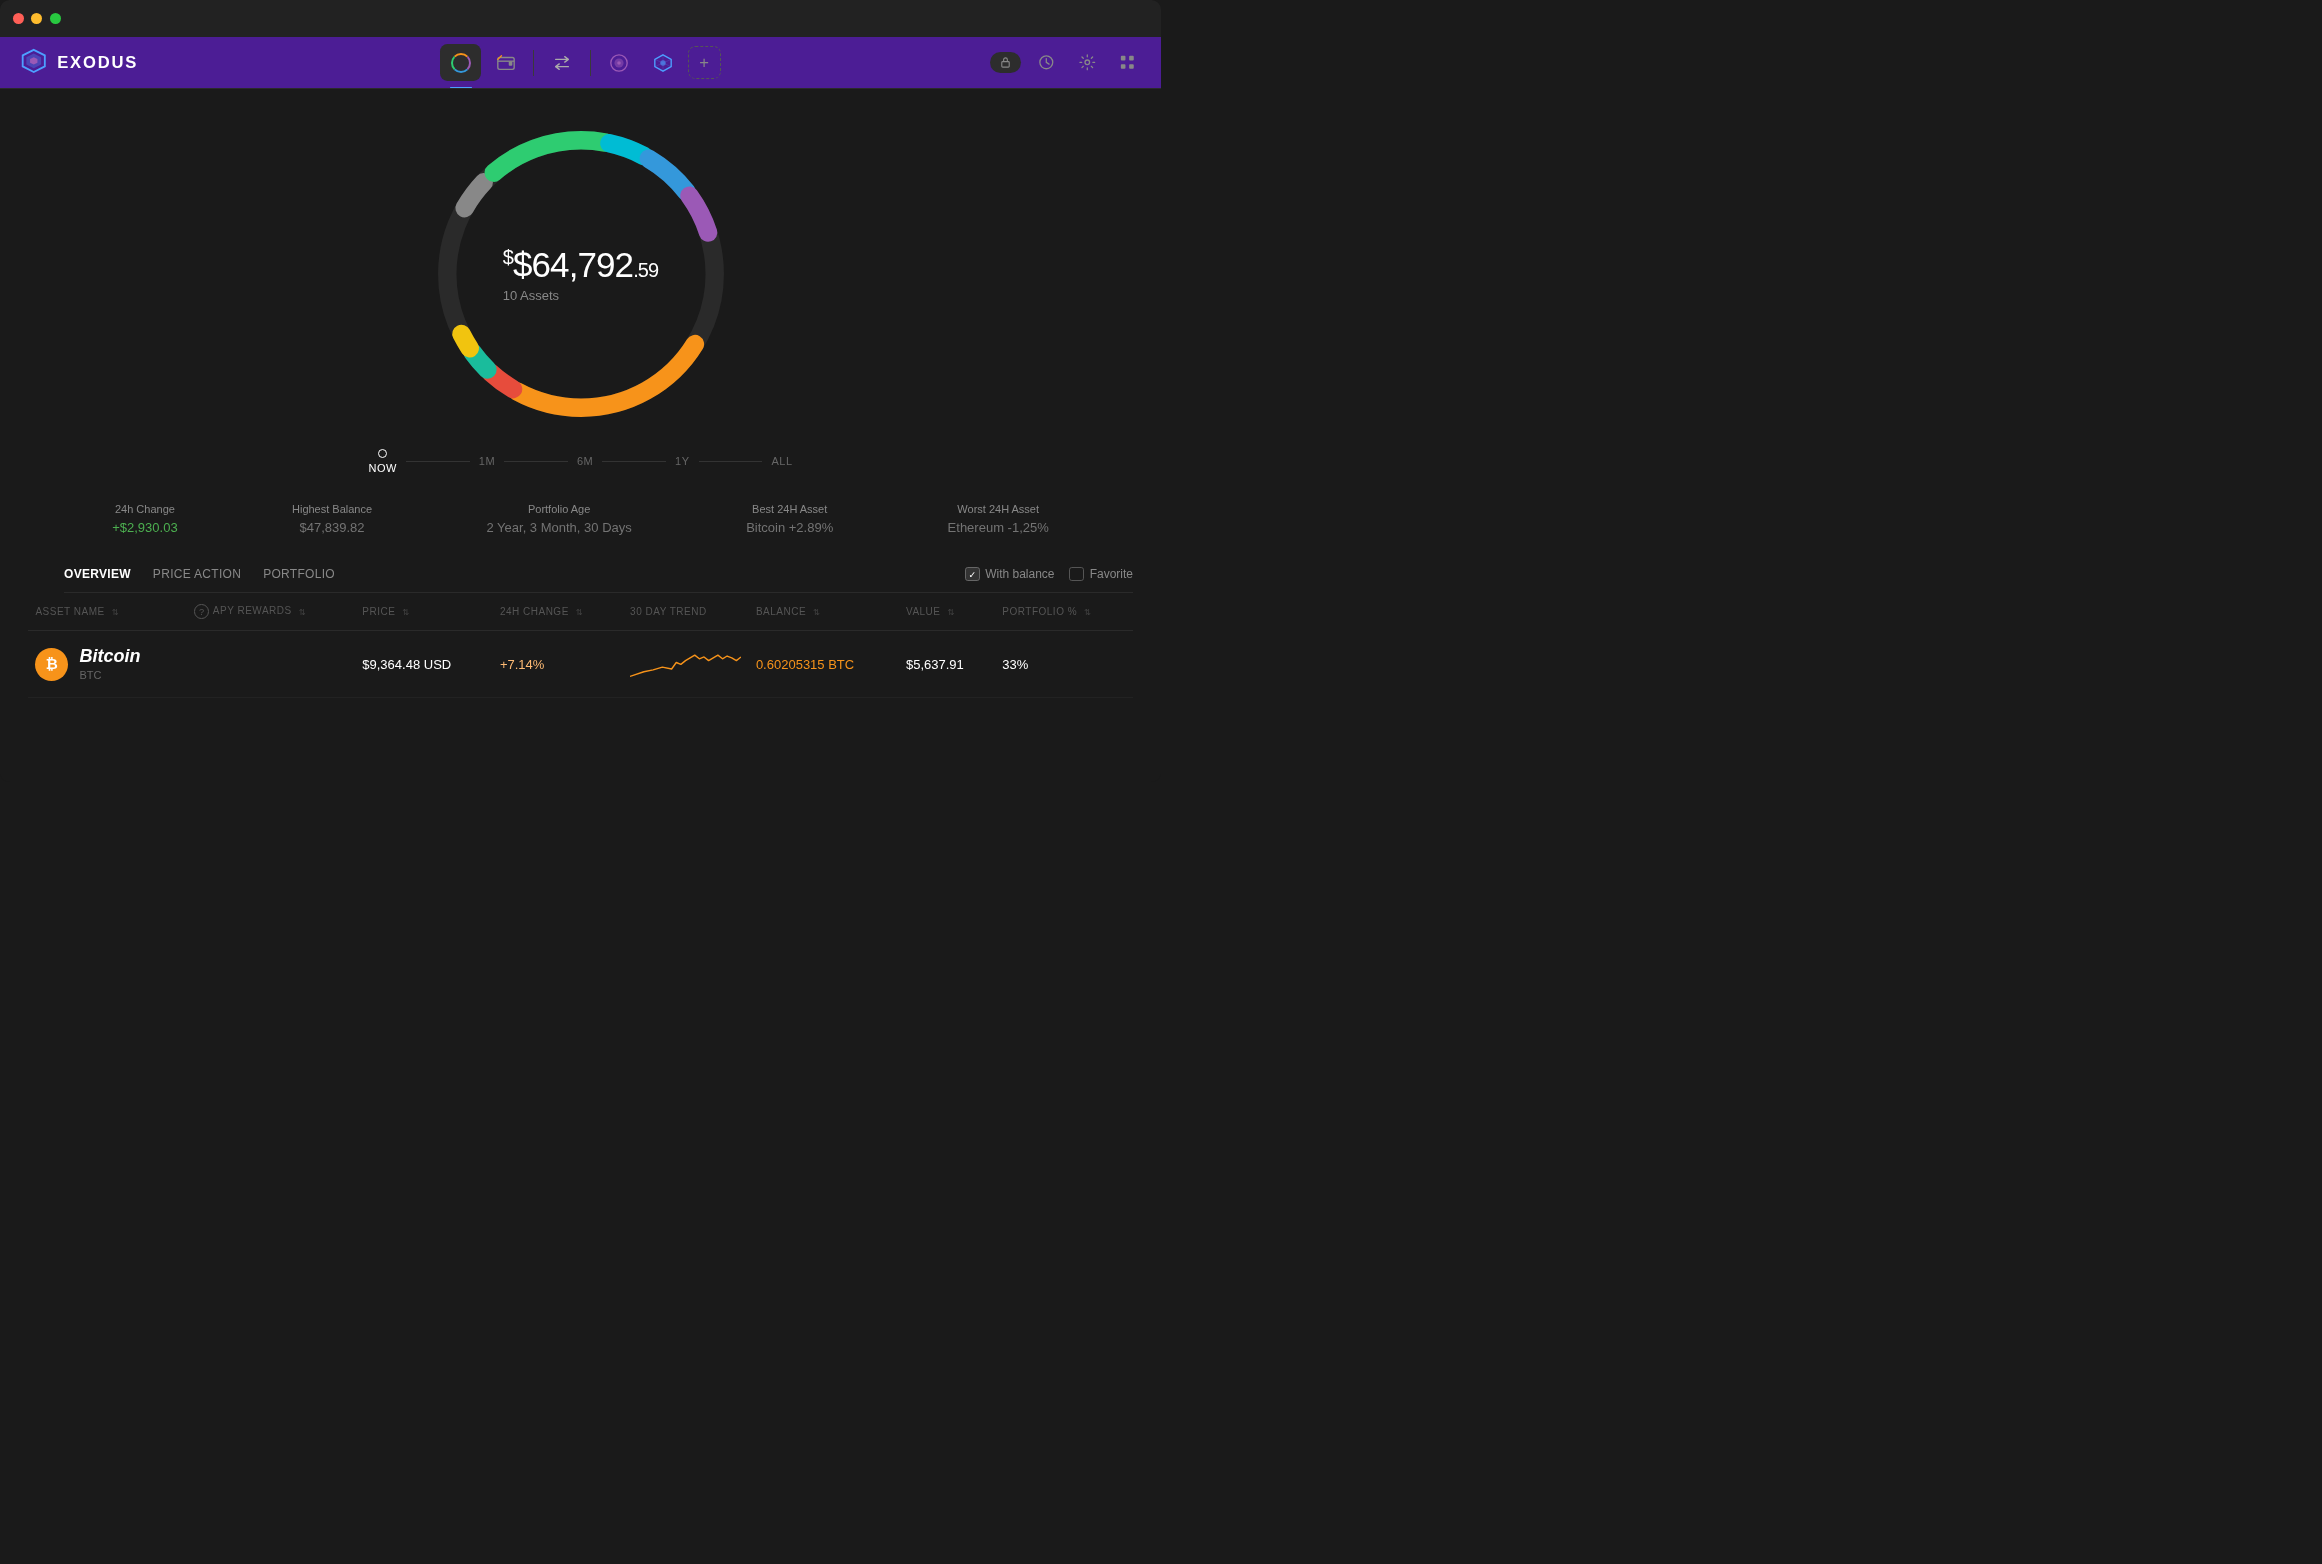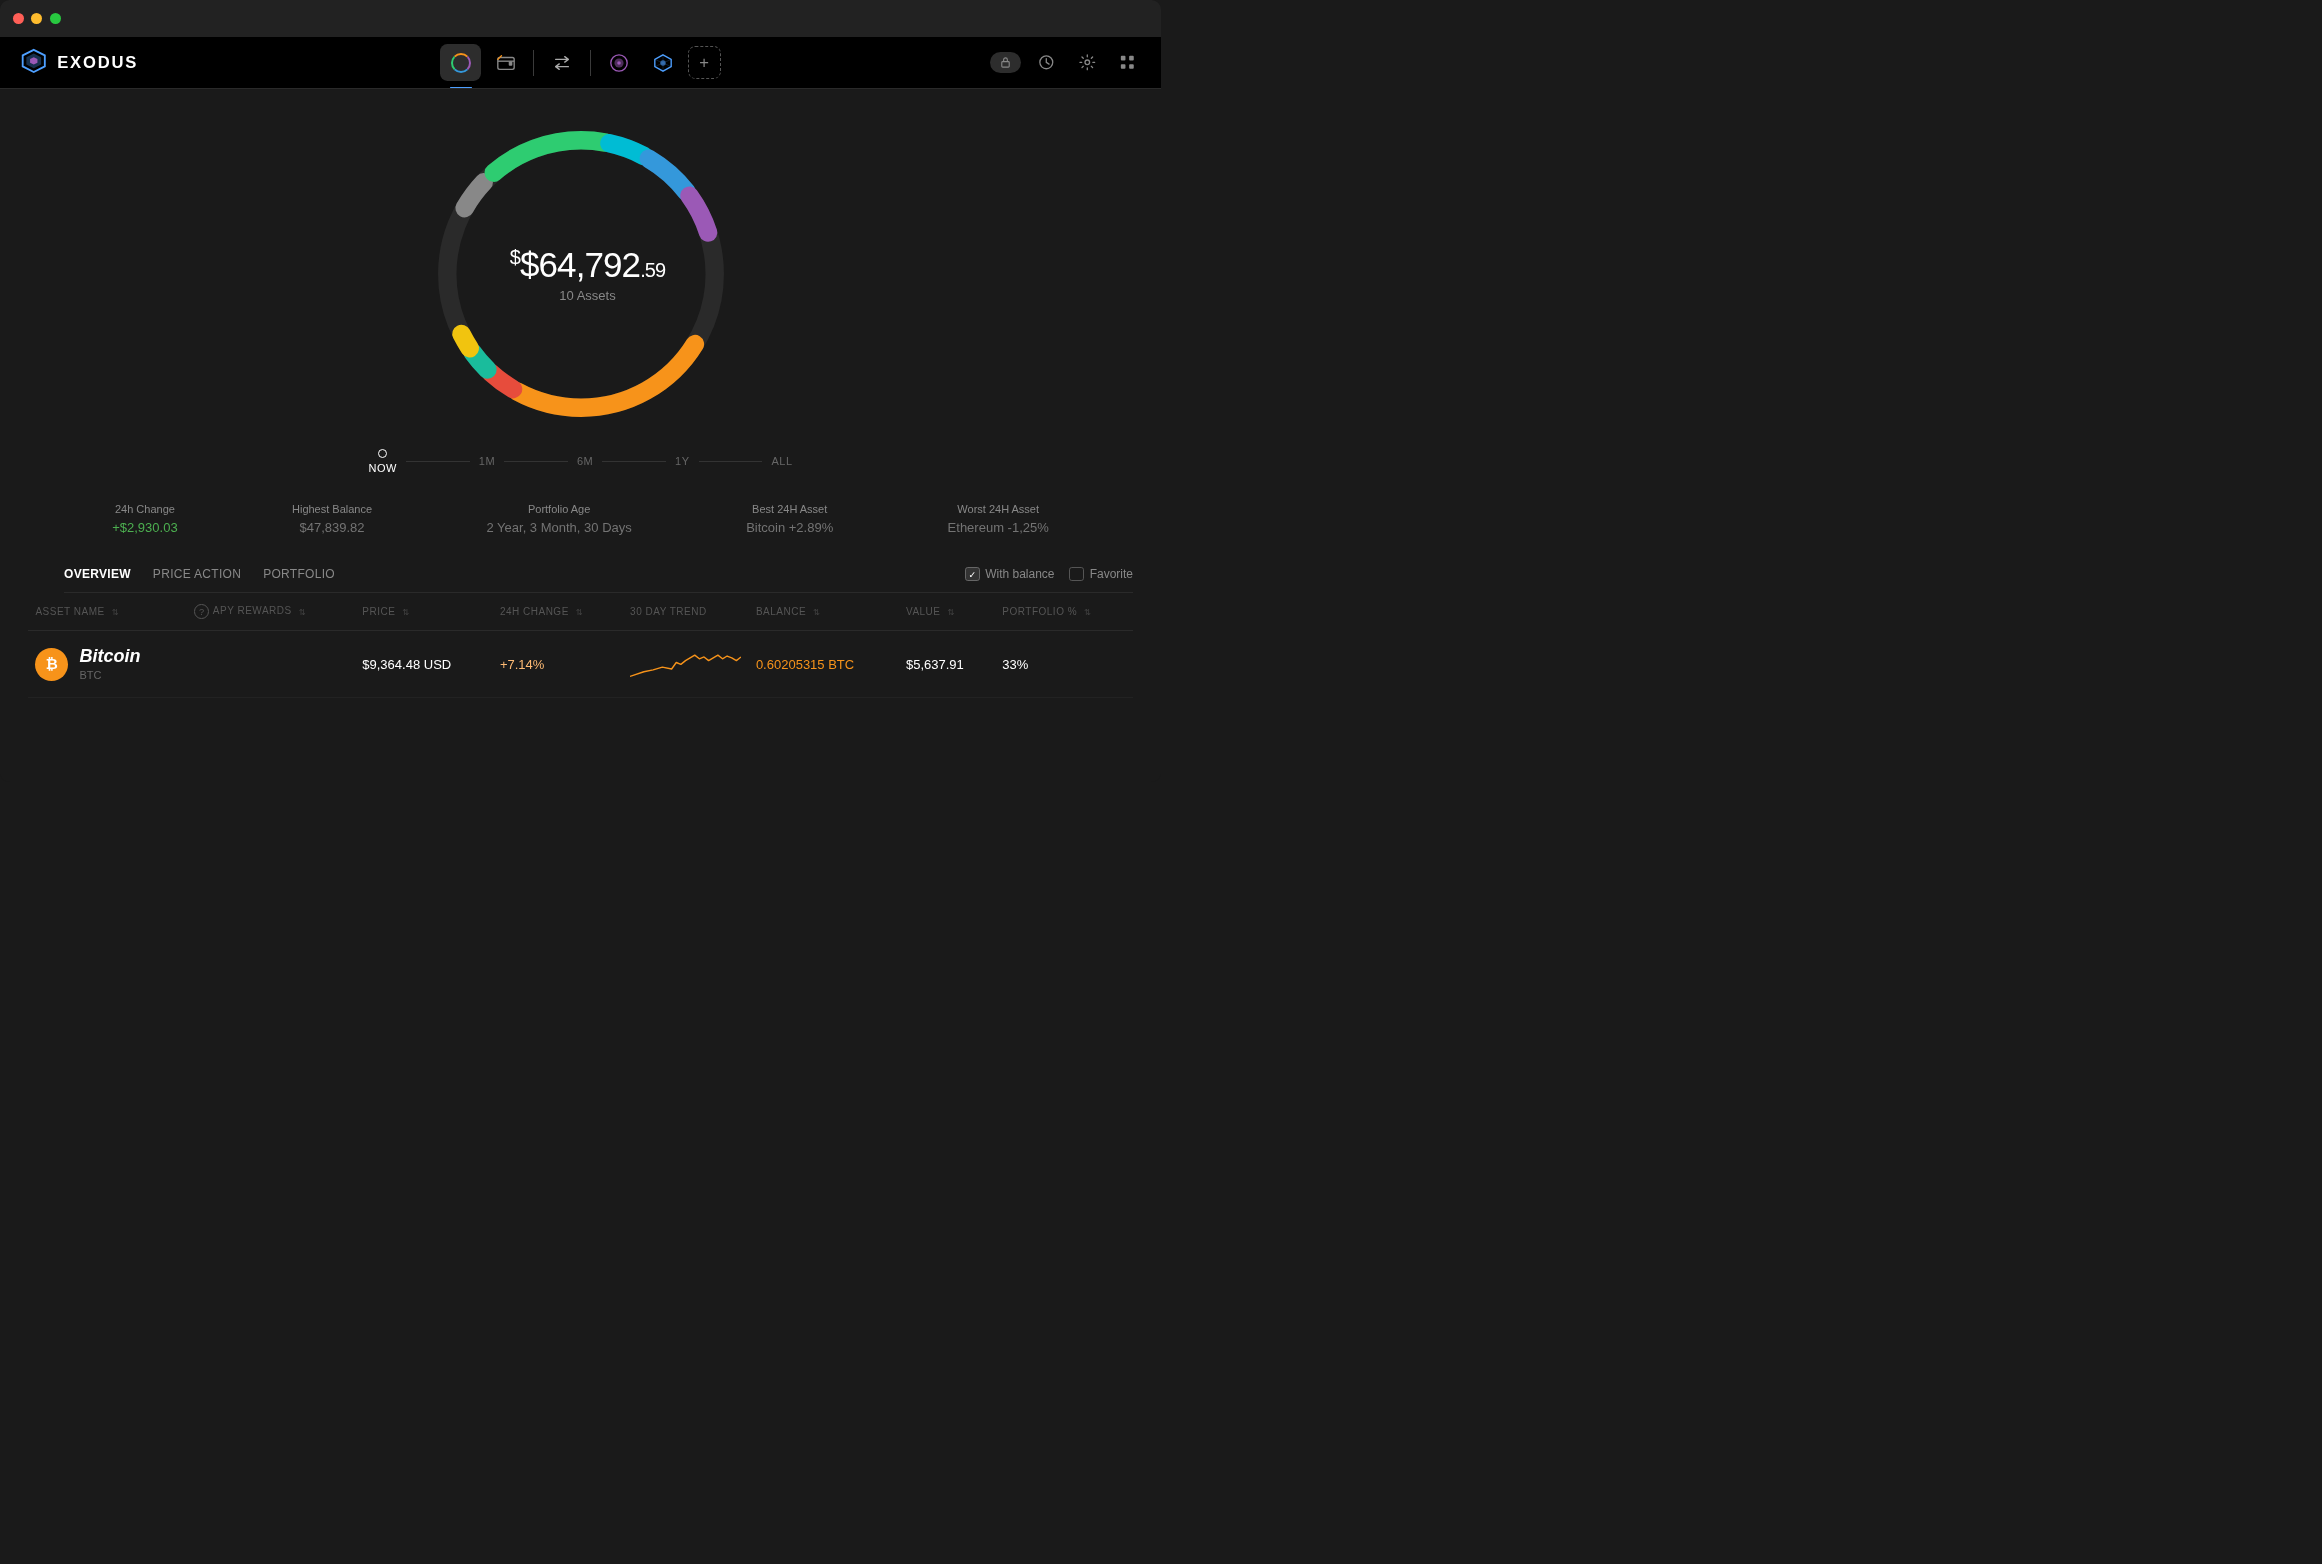--- a/index.html
+++ b/index.html
@@ -25,21 +25,21 @@
     }
     .traffic-light {
       width: 11px; height: 11px; border-radius: 50%;
     }
     .tl-close { background: #ff5f57; }
     .tl-min { background: #febc2e; }
     .tl-max { background: #28c840; }
 
     
     .navbar {
-      background: #000000;
+      background: #4c1d95;
       height: 52px;
       display: flex;
       align-items: center;
       padding: 0 18.5px;
       border-bottom: 0.9px solid #2a2a2a;
     }
     .nav-logo {
       display: flex;
       align-items: center;
       gap: 9.2px;
@@ -149,22 +149,20 @@
     }
     .donut-container svg {
       width: 332px;
       height: 332px;
     }
     .donut-center {
       position: absolute;
       top: 50%;
       left: 50%;
       transform: translate(-50%, -50%);
-      text-align: center;
-      margin-left: 7px;
     }
     .donut-amount {
       font-size: 35px;
       font-weight: 300;
       color: #fff;
       letter-spacing: -0.9px;
     }
     .donut-amount sup {
       font-size: 20px;
       vertical-align: super;

